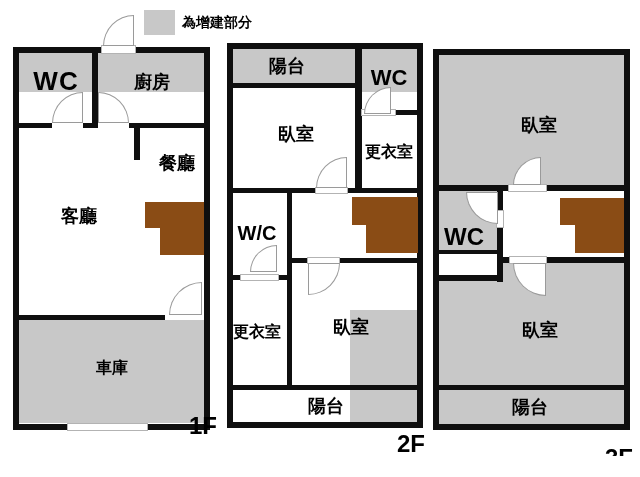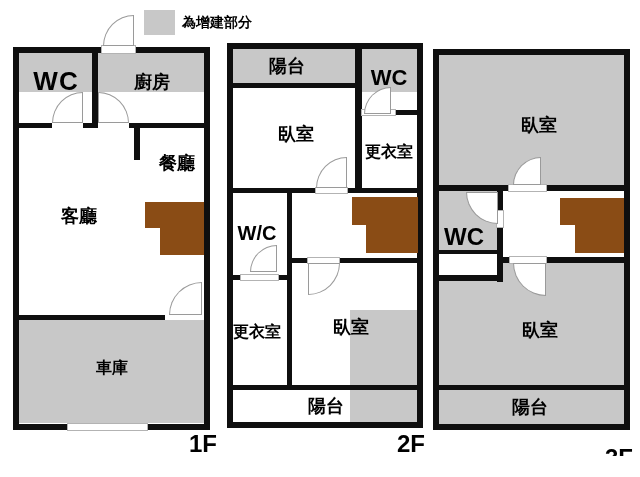--- a/index.html
+++ b/index.html
@@ -65,21 +65,21 @@
     <div class="thresh" style="left:67px;top:423px;width:81px;height:8px;"></div>
 
     <div class="stairs" style="left:145px;top:202px;width:59px;height:26px;"></div>
     <div class="stairs" style="left:160px;top:228px;width:44px;height:27px;"></div>
 
     <div class="lbl wc1" style="left:56px;top:81px;">WC</div>
     <div class="lbl" style="left:152px;top:82px;">廚房</div>
     <div class="lbl" style="left:177px;top:163px;font-family:Liberation Mono, monospace;">餐廳</div>
     <div class="lbl" style="left:79px;top:216px;">客廳</div>
     <div class="lbl big" style="left:112px;top:368px;">車庫</div>
-    <div class="floorlbl" style="left:189px;top:430px;">1F</div>
+    <div class="floorlbl" style="left:189px;top:412px;">1F</div>
   </div>
 
   <div>
     <div class="box" style="left:227px;top:43px;width:196px;height:385px;"></div>
 
     <div class="gray" style="left:233px;top:49px;width:122px;height:34px;"></div>
     <div class="gray" style="left:362px;top:49px;width:55px;height:43px;"></div>
     <div class="gray" style="left:350px;top:310px;width:67px;height:75px;"></div>
     <div class="gray" style="left:350px;top:390px;width:67px;height:32px;"></div>
 

